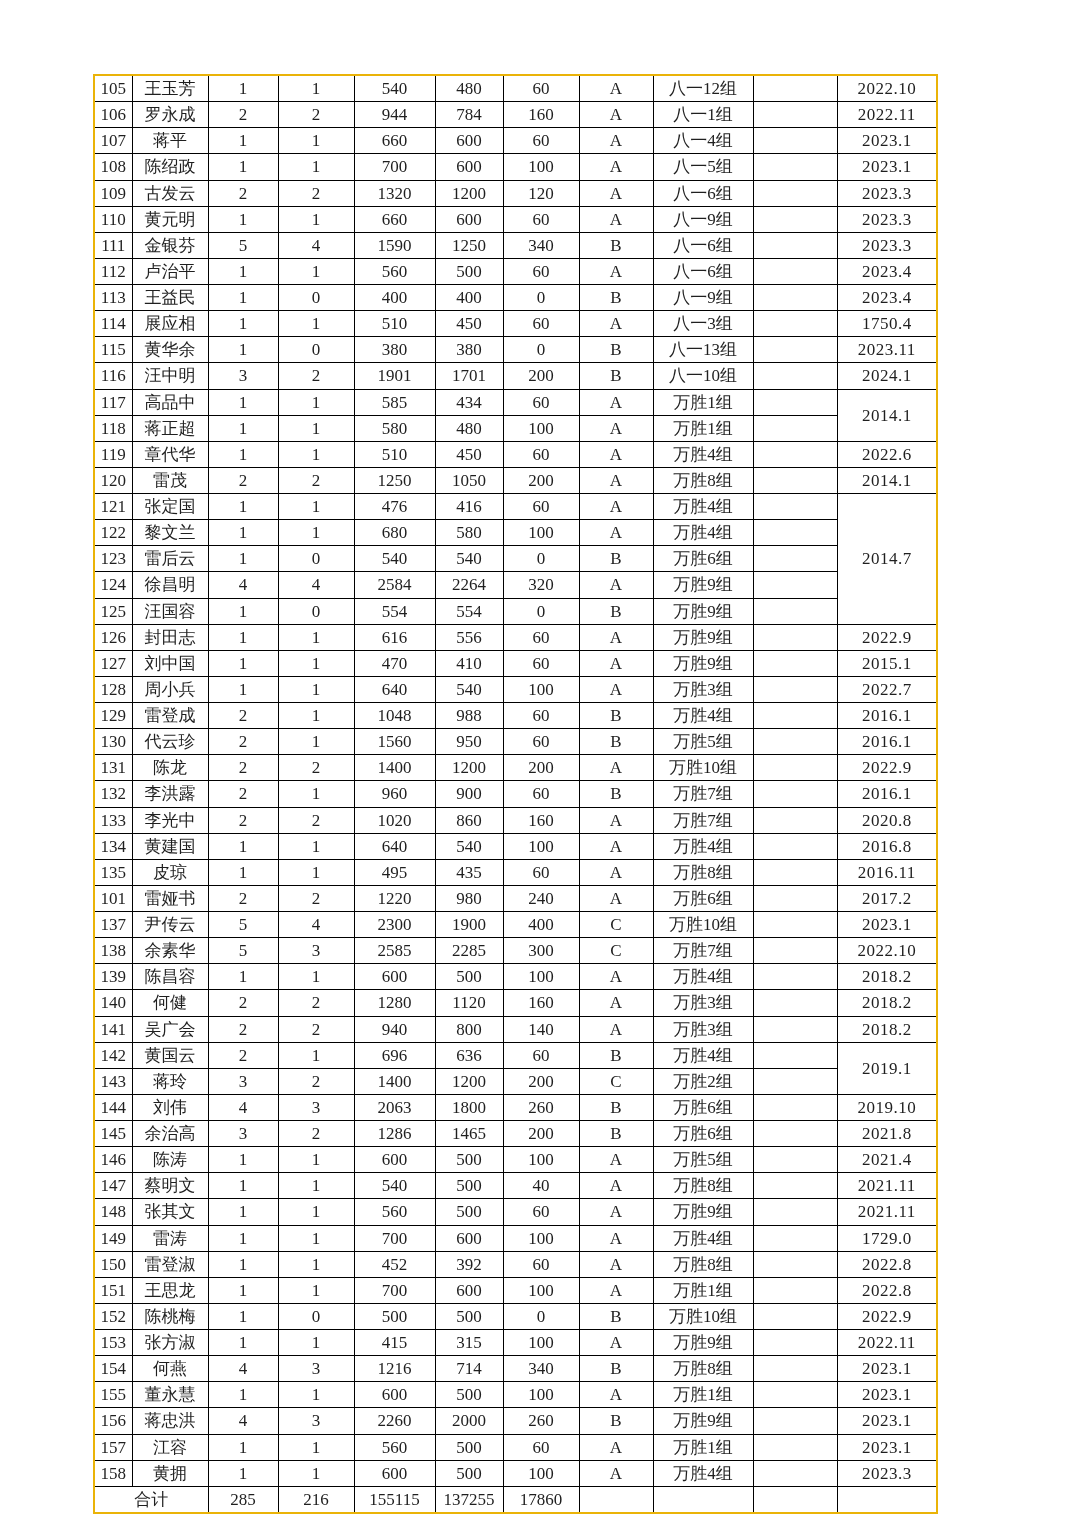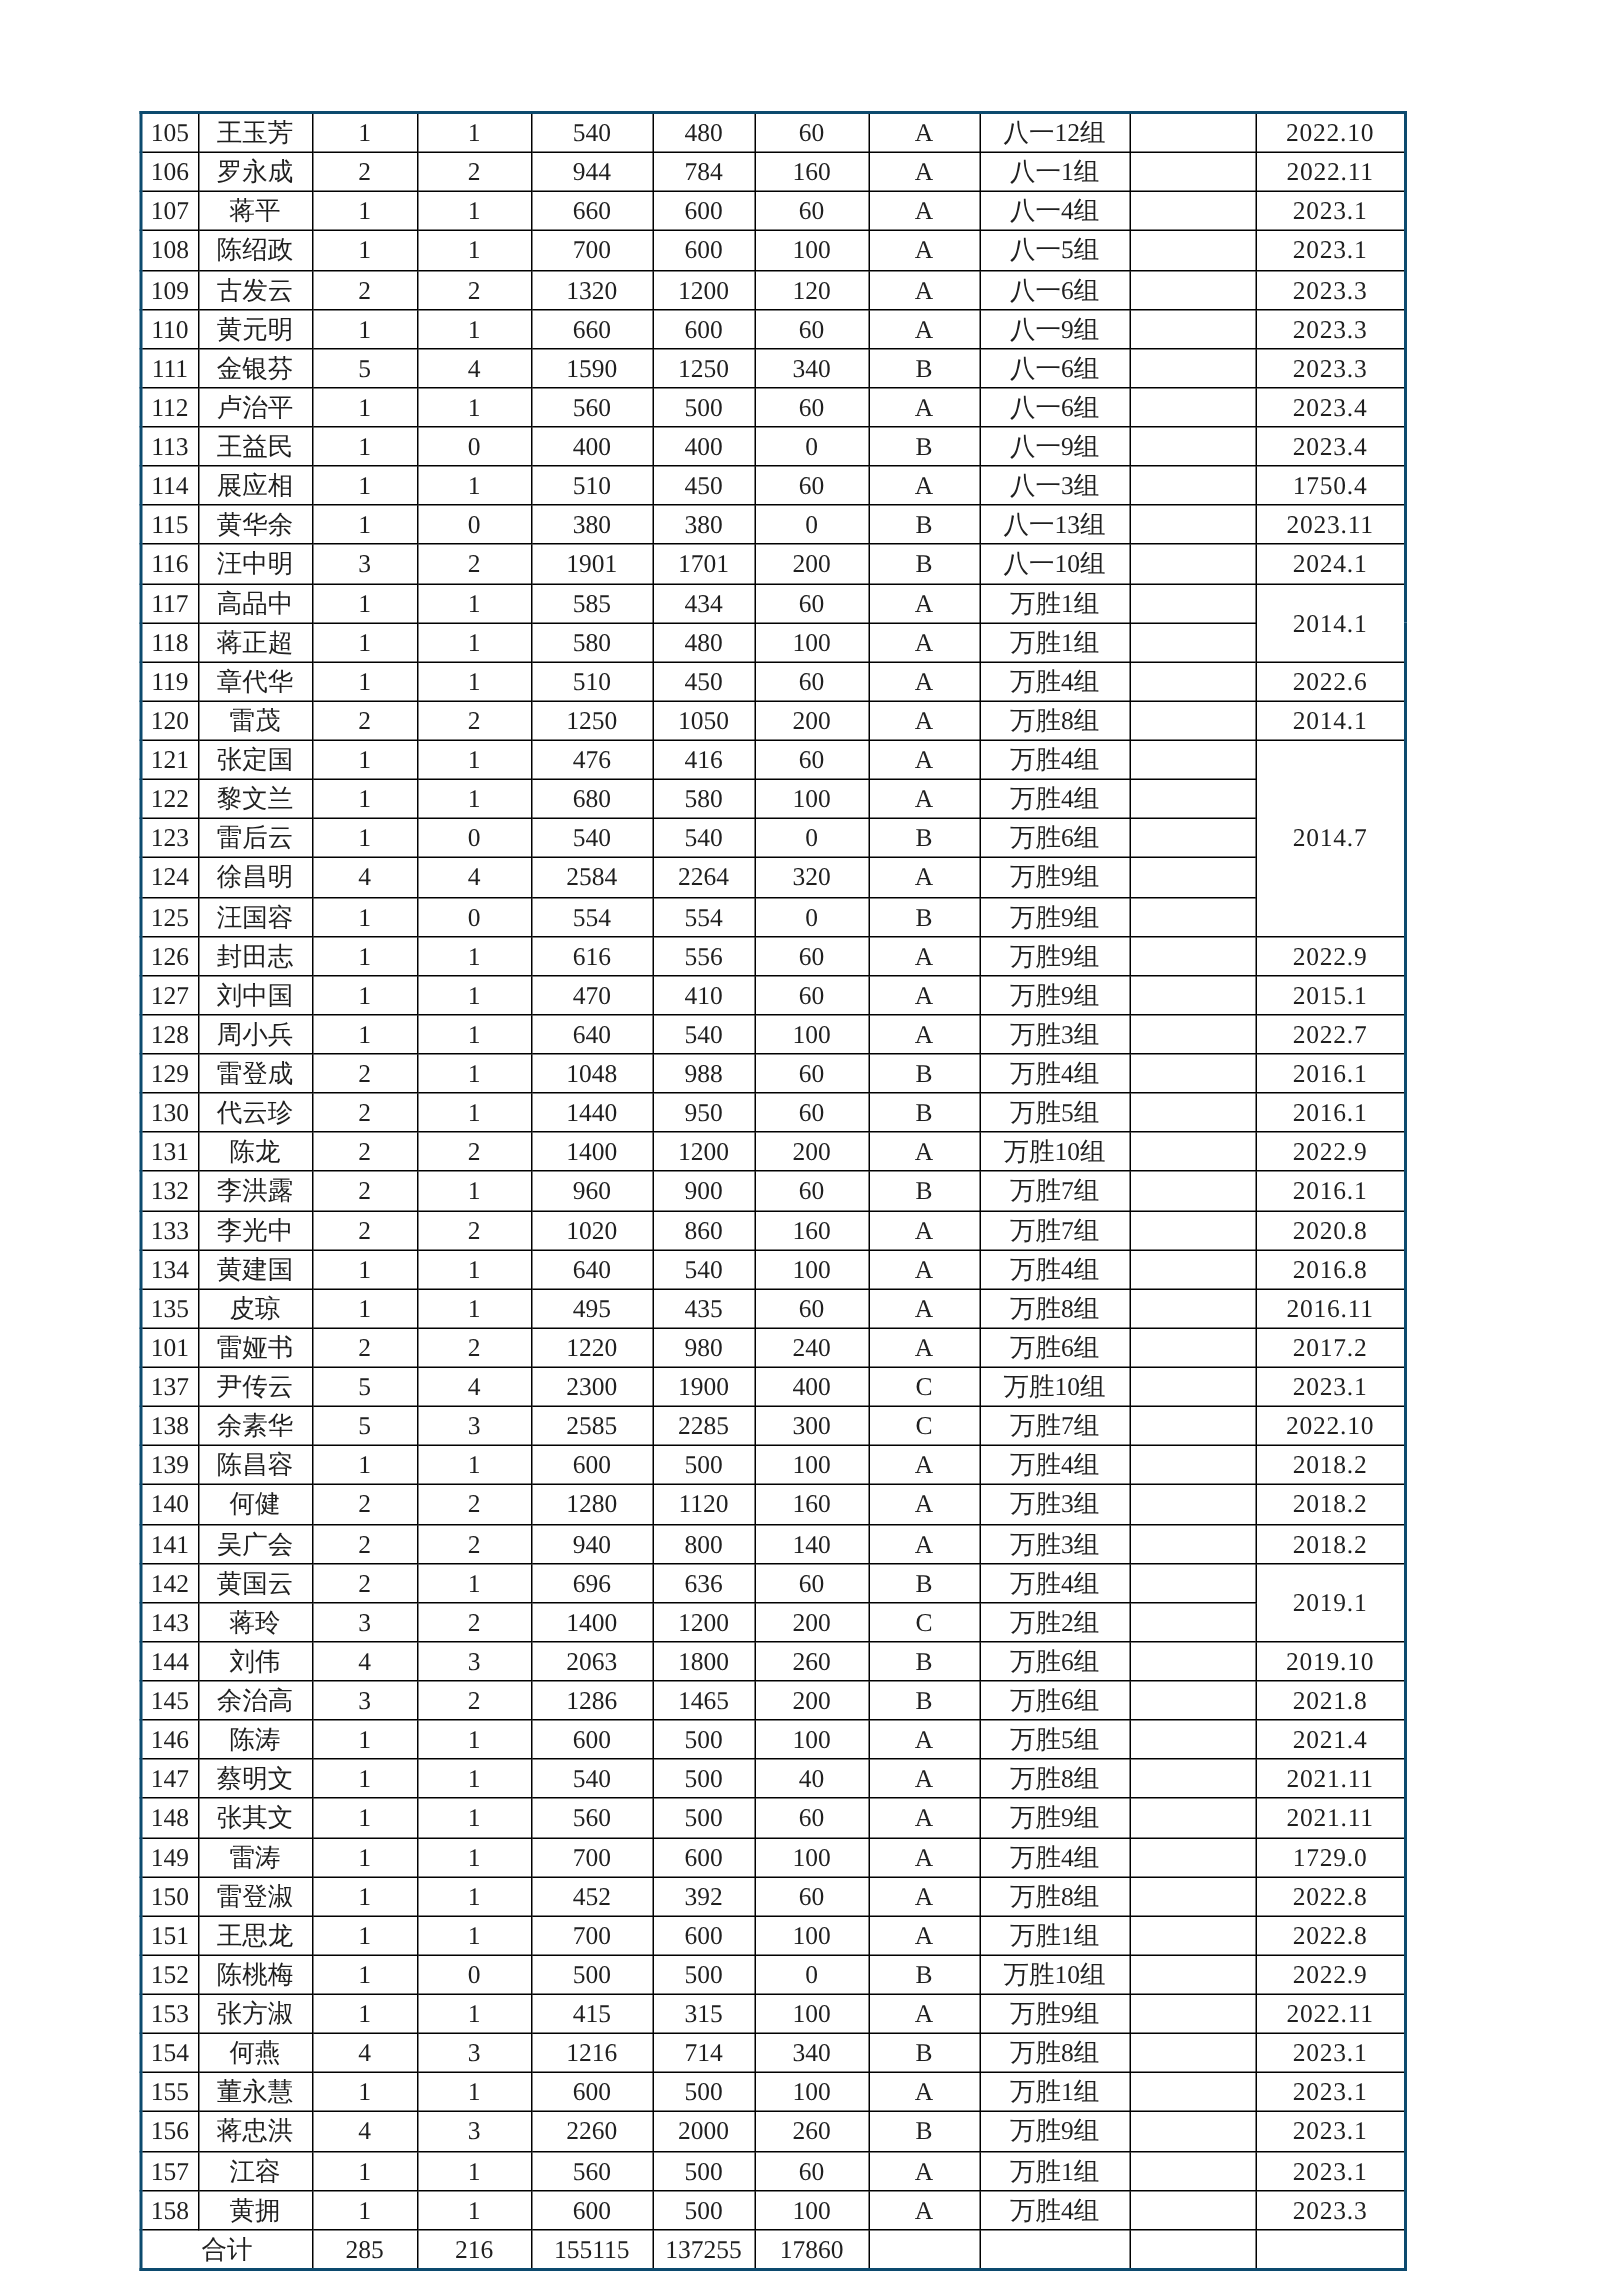--- a/index.html
+++ b/index.html
@@ -4,21 +4,21 @@
 <style>
   html,body{margin:0;padding:0}
   body{
     width:1075px;height:1519px;background:#ffffff;position:relative;
     font-family:"Liberation Serif","DejaVu Serif",serif;color:#1f1f1f;
   }
   .page{position:absolute;inset:0;background:#ffffff}
   table.roster{
     position:absolute;left:93px;top:74px;
     border-collapse:collapse;table-layout:fixed;
-    border:2px solid #0c4a6e;
+    border:2px solid #eab308;
   }
   table.roster td{
     border:1px solid #000;
     height:25.13px;
     padding:0;
     text-align:center;
     vertical-align:middle;
     font-size:17px;
     line-height:1;
     white-space:nowrap;
@@ -365,21 +365,21 @@
           <td>B</td>
           <td>万胜4组</td>
           <td></td>
           <td class="date-cell">2016.1</td>
         </tr>
         <tr>
           <td>130</td>
           <td>代云珍</td>
           <td>2</td>
           <td>1</td>
-          <td>1440</td>
+          <td>1560</td>
           <td>950</td>
           <td>60</td>
           <td>B</td>
           <td>万胜5组</td>
           <td></td>
           <td class="date-cell">2016.1</td>
         </tr>
         <tr>
           <td>131</td>
           <td>陈龙</td>

